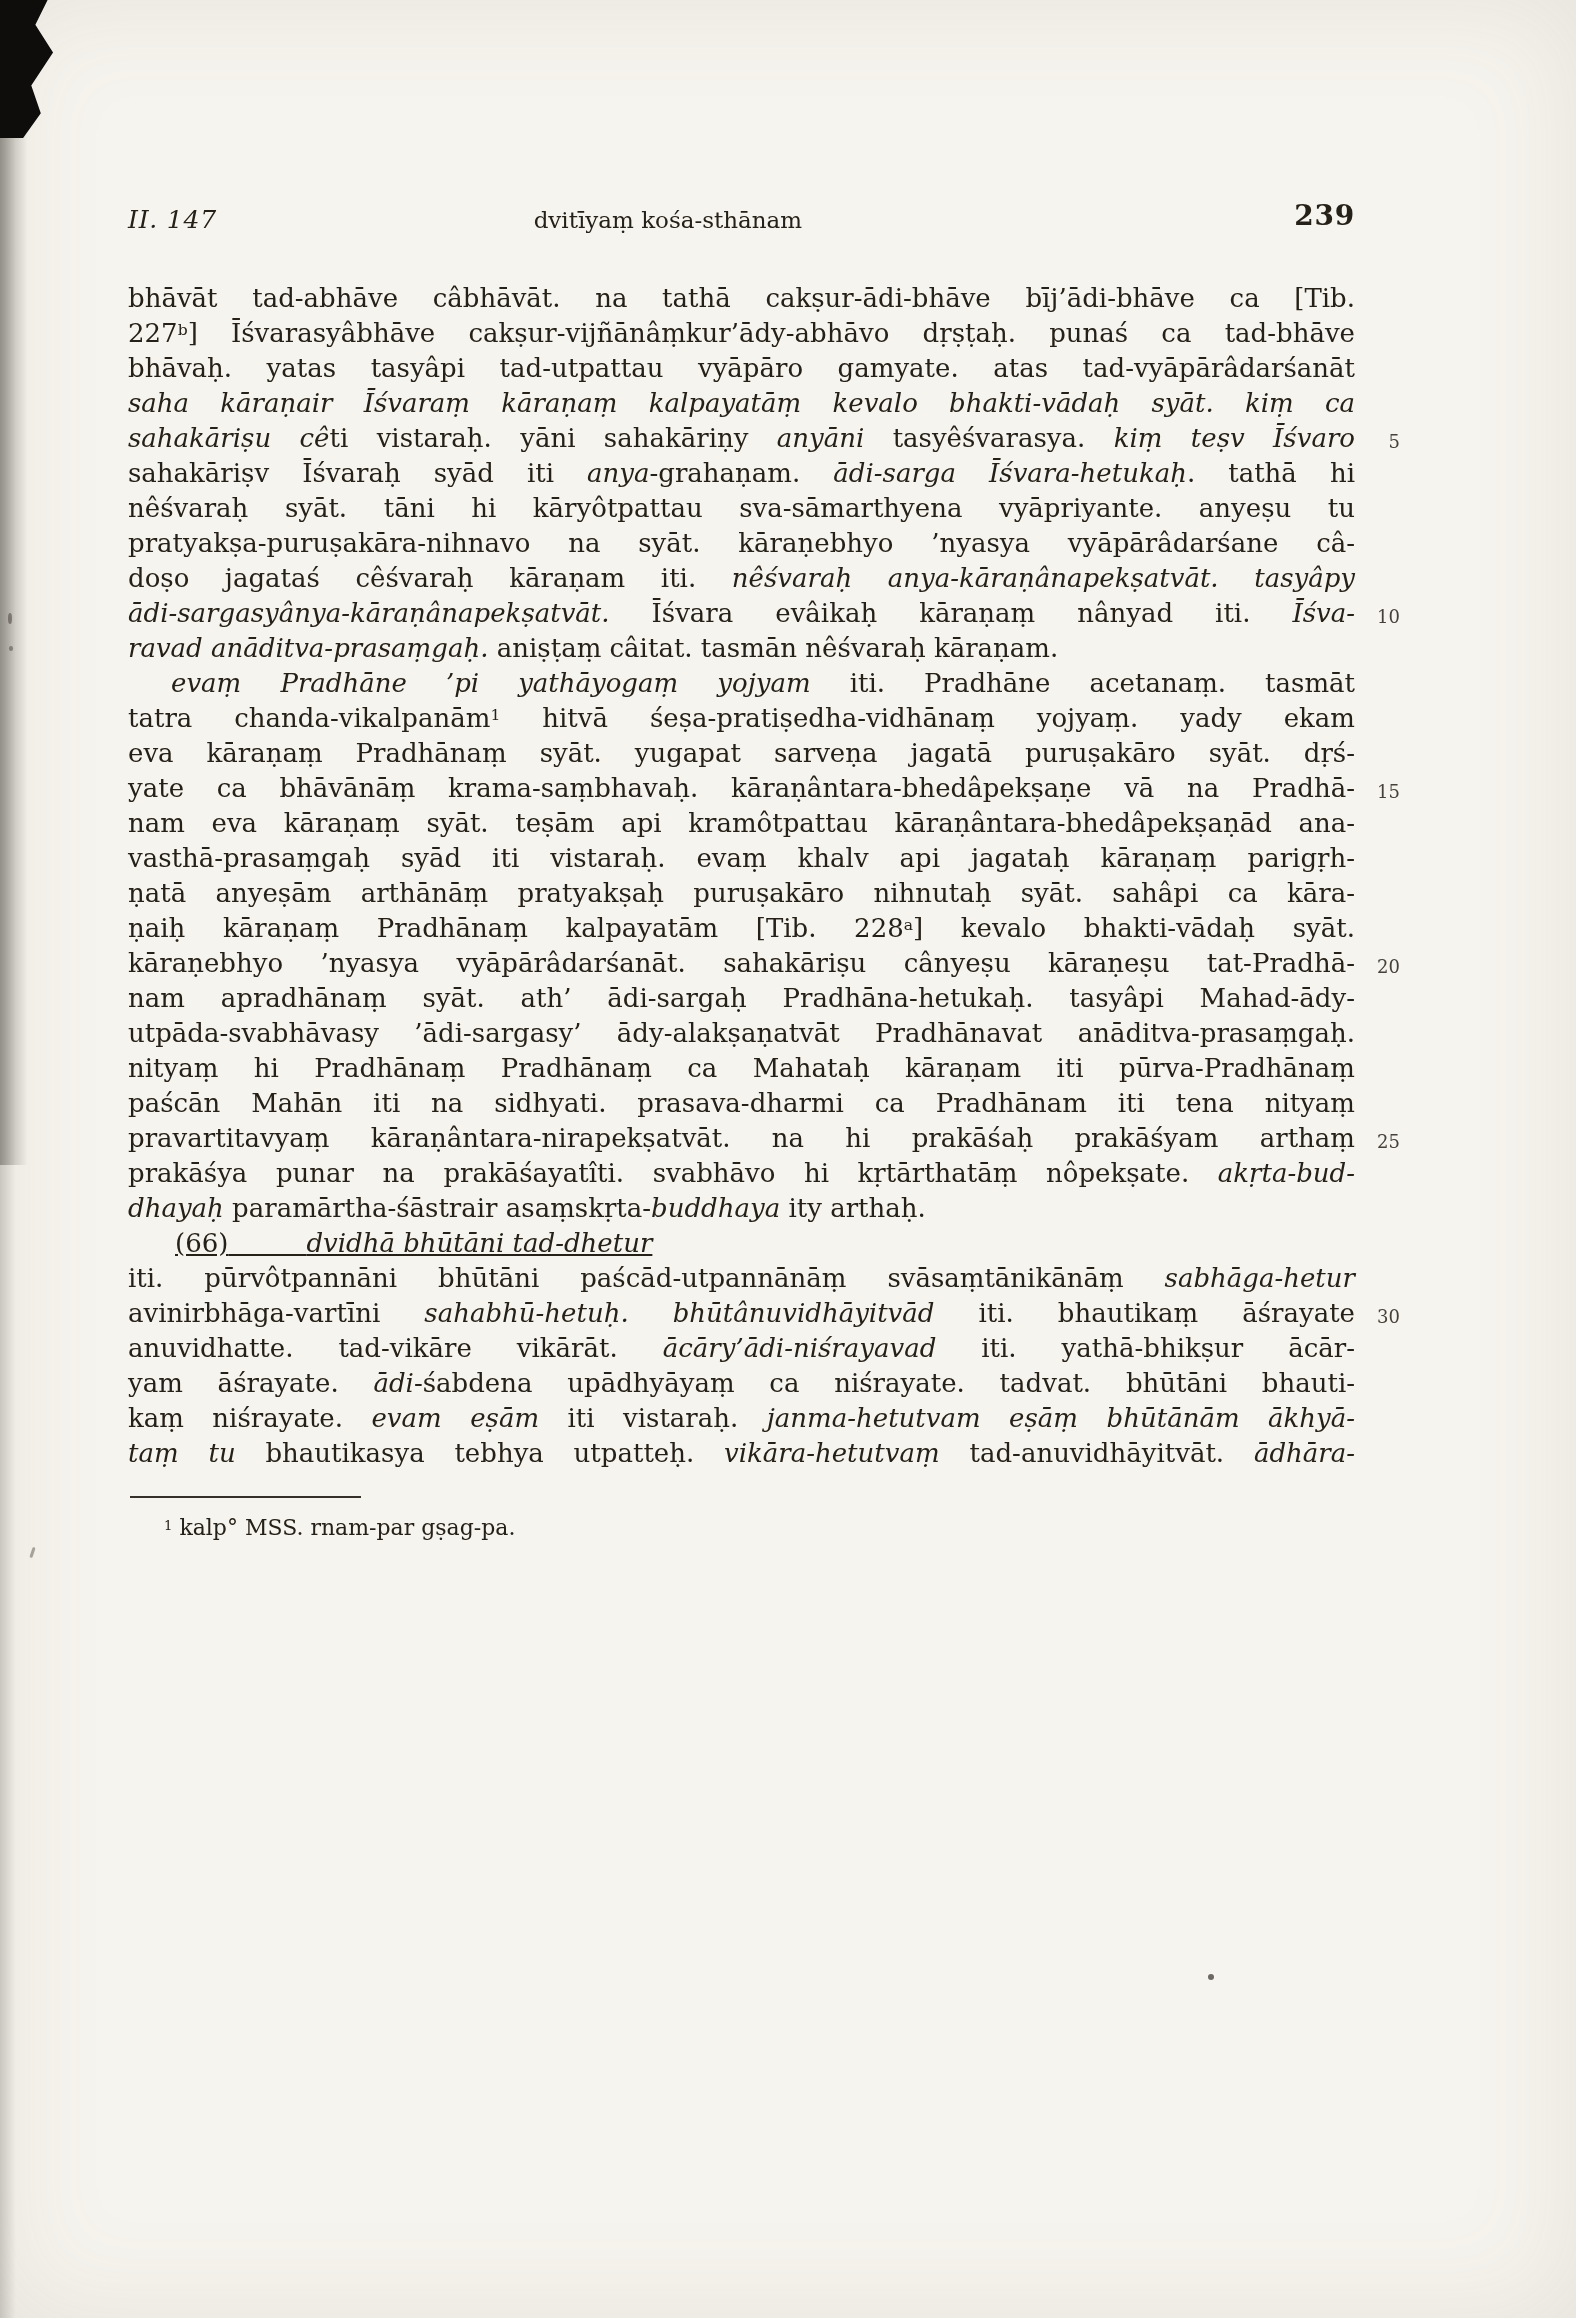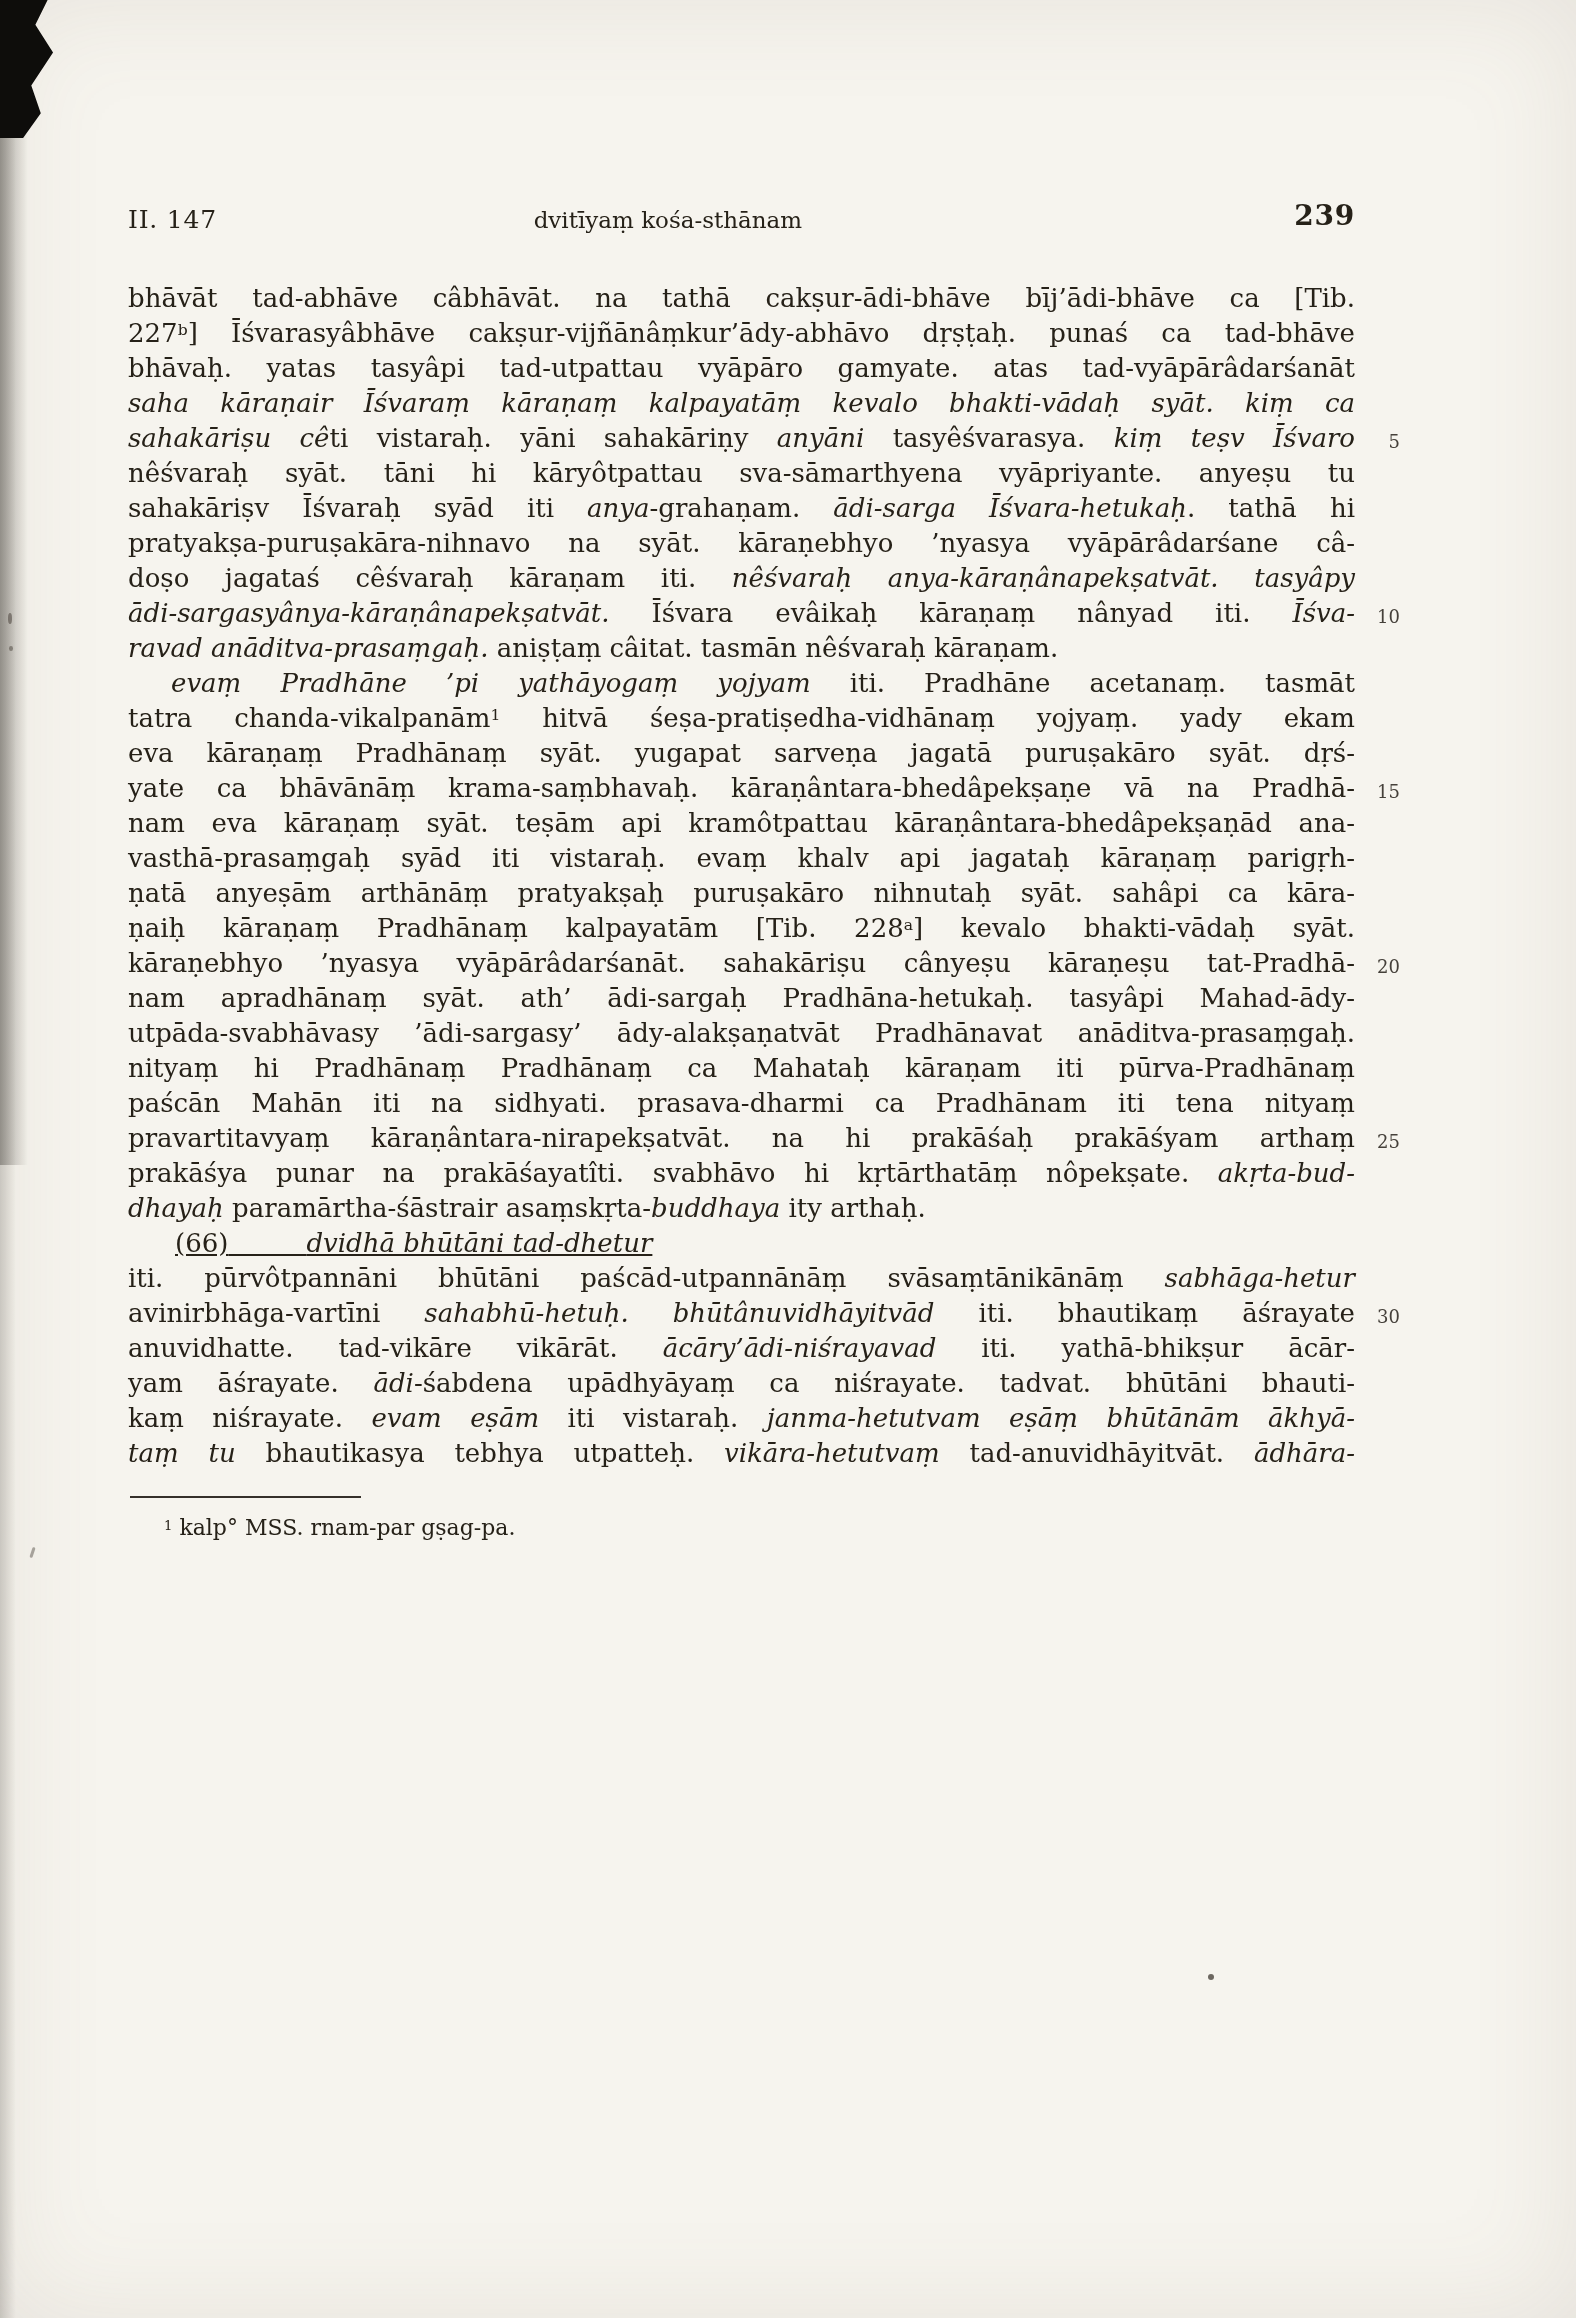--- a/index.html
+++ b/index.html
@@ -28,21 +28,21 @@
     clip-path:polygon(0 0, 70% 0, 52% 18%, 78% 38%, 46% 62%, 60% 82%, 34% 100%, 0 100%);
   }
   .speck { position:absolute; background:#4a443c; border-radius:50%; }
   .sp1 { left:7.8px; top:613px; width:4.7px;  height:11px; opacity:.55; }
   .sp2 { left:9.3px; top:646px; width:3.9px;  height:4.7px;  opacity:.5; }
   .sp3 { left:31px; top:1547px; width:3.1px; height:11px; opacity:.45; transform:rotate(18deg); border-radius:1.6px; }
   .sp4 { left:1208px; top:1974px; width:6.2px; height:6.2px; opacity:.8; }
 
   
   .pagehead { position:absolute; left:128px; top:199px; width:1227px; height:40px; }
-  .h-left   { position:absolute; left:0; top:6.2px; font-size:25px; letter-spacing:0.8px; }
+  .h-left   { position:absolute; left:0; top:6.2px; font-size:25px; letter-spacing:0.8px;font-style:italic; }
   .h-center { position:absolute; left:44%; transform:translateX(-50%); top:7.8px; font-size:23px; }
   .h-right  { position:absolute; right:0; top:0; font-size:28px; font-weight:bold; letter-spacing:0.8px; }
 
   
   .textblock { position:absolute; left:128px; top:281px; width:1227px; font-size:26px; }
   .line {
     position:relative; height:35px; line-height:35px;
     text-align:justify; text-align-last:justify;
   }
   .line.noj { text-align:left; text-align-last:left; }
@@ -75,22 +75,22 @@
     <span class="h-center">dvitīyaṃ kośa-sthānam</span>
     <span class="h-right">239</span>
   </header>
 
   <main class="textblock">
       <div class="line"><span>bhāvāt tad-abhāve câbhāvāt. na tathā cakṣur-ādi-bhāve bīj’ādi-bhāve ca [Tib.</span></div>
       <div class="line"><span>227</span><span class="sp">b</span><span>] Īśvarasyâbhāve cakṣur-vijñānâṃkur’ādy-abhāvo dṛṣṭaḥ. punaś ca tad-bhāve</span></div>
       <div class="line"><span>bhāvaḥ. yatas tasyâpi tad-utpattau vyāpāro gamyate. atas tad-vyāpārâdarśanāt</span></div>
       <div class="line"><span class="it">saha kāraṇair Īśvaraṃ kāraṇaṃ kalpayatāṃ kevalo bhakti-vādaḥ syāt. kiṃ ca</span></div>
       <div class="line"><span class="it">sahakāriṣu cê</span><span>ti vistaraḥ. yāni sahakāriṇy </span><span class="it">anyāni</span><span> tasyêśvarasya. </span><span class="it">kiṃ teṣv Īśvaro</span><span class="lineno">5</span></div>
+      <div class="line"><span>sahakāriṣv Īśvaraḥ syād iti </span><span class="it">anya</span><span>-grahaṇam. </span><span class="it">ādi-sarga Īśvara-hetukaḥ</span><span>. tathā hi</span></div>
       <div class="line"><span>nêśvaraḥ syāt. tāni hi kāryôtpattau sva-sāmarthyena vyāpriyante. anyeṣu tu</span></div>
-      <div class="line"><span>sahakāriṣv Īśvaraḥ syād iti </span><span class="it">anya</span><span>-grahaṇam. </span><span class="it">ādi-sarga Īśvara-hetukaḥ</span><span>. tathā hi</span></div>
       <div class="line"><span>pratyakṣa-puruṣakāra-nihnavo na syāt. kāraṇebhyo ’nyasya vyāpārâdarśane câ-</span></div>
       <div class="line"><span>doṣo jagataś cêśvaraḥ kāraṇam iti. </span><span class="it">nêśvaraḥ anya-kāraṇânapekṣatvāt.</span><span> </span><span class="it">tasyâpy</span></div>
       <div class="line"><span class="it">ādi-sargasyânya-kāraṇânapekṣatvāt.</span><span> Īśvara evâikaḥ kāraṇaṃ nânyad iti. </span><span class="it">Īśva-</span><span class="lineno">10</span></div>
       <div class="line noj"><span class="it">ravad anāditva-prasaṃgaḥ.</span><span> aniṣṭaṃ câitat. tasmān nêśvaraḥ kāraṇam.</span></div>
       <div class="line" style="text-indent: 43px;"><span class="it">evaṃ Pradhāne ’pi yathāyogaṃ yojyam</span><span> iti. Pradhāne acetanaṃ. tasmāt</span></div>
       <div class="line"><span>tatra chanda-vikalpanām</span><span class="sp">1</span><span> hitvā śeṣa-pratiṣedha-vidhānaṃ yojyaṃ. yady ekam</span></div>
       <div class="line"><span>eva kāraṇaṃ Pradhānaṃ syāt. yugapat sarveṇa jagatā puruṣakāro syāt. dṛś-</span></div>
       <div class="line"><span>yate ca bhāvānāṃ krama-saṃbhavaḥ. kāraṇântara-bhedâpekṣaṇe vā na Pradhā-</span><span class="lineno">15</span></div>
       <div class="line"><span>nam eva kāraṇaṃ syāt. teṣām api kramôtpattau kāraṇântara-bhedâpekṣaṇād ana-</span></div>
       <div class="line"><span>vasthā-prasaṃgaḥ syād iti vistaraḥ. evaṃ khalv api jagataḥ kāraṇaṃ parigṛh-</span></div>

